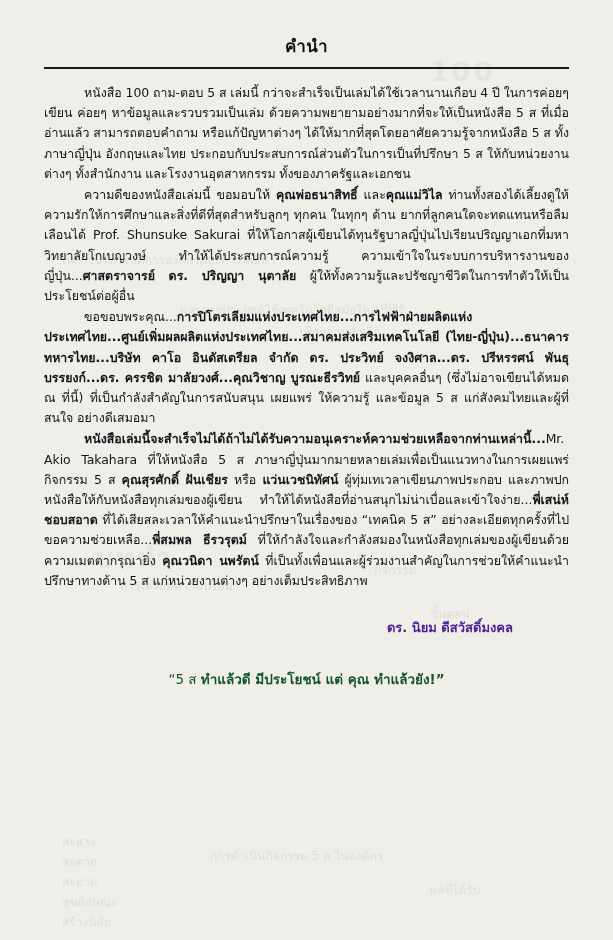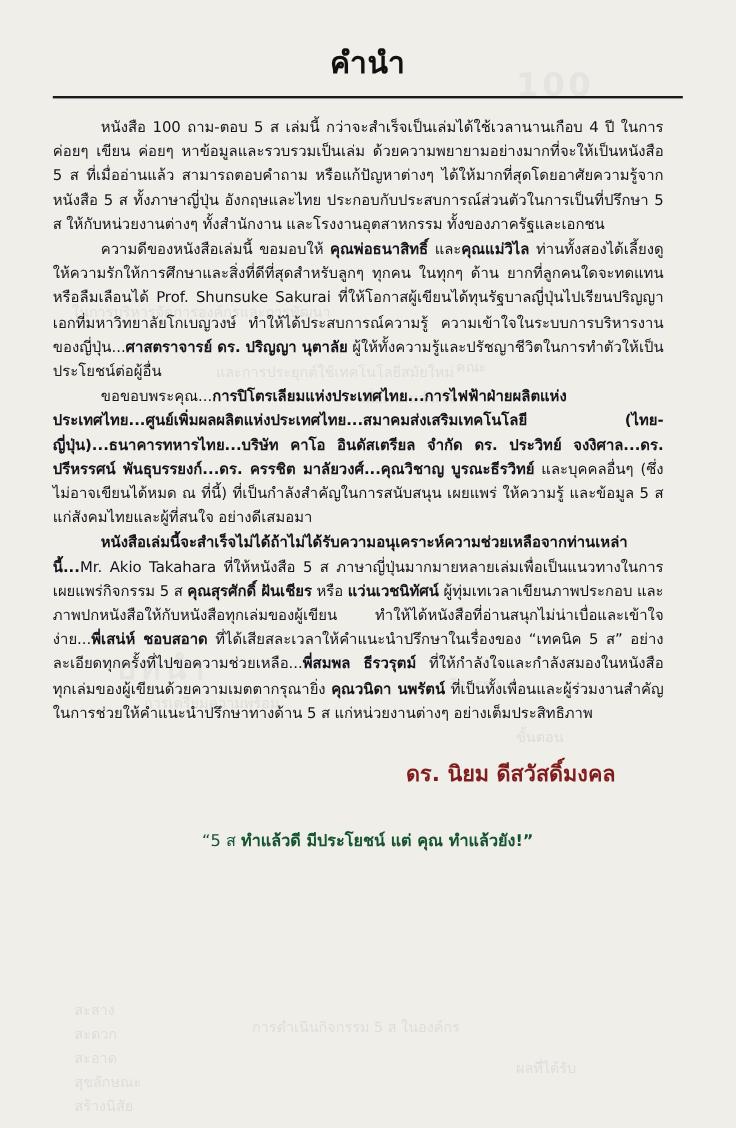--- a/index.html
+++ b/index.html
@@ -42,58 +42,58 @@
     font-weight: bold;
     opacity: 0.55;
   }
   .page-inner {
     position: relative;
     z-index: 3;
     padding: 26px 44px 0 44px;
   }
   .doc-title {
     text-align: center;
-    font-size: 25px;
+    font-size: 17px;
     font-weight: bold;
     color: #111;
     letter-spacing: 0.5px;
     margin: 6px 0 8px 0;
     font-family: "DejaVu Sans", sans-serif;
   }
   .rule {
     height: 2px;
     background: #1a1a1a;
     margin: 2px 0 14px 0;
   }
   .body-text {
     font-size: 12.4px;
     line-height: 20.2px;
     color: #14141a;
     text-align: justify;
     text-justify: inter-word;
     word-spacing: -0.2px;
   }
   .para {
-    margin: 0 16px 1px 0;
+    margin: 0 0 1px 0;
     text-indent: 0;
   }
   .indent {
     display: inline-block;
     width: 40px;
   }
   .b {
     font-weight: bold;
   }
   .sign {
     text-align: right;
     font-weight: bold;
-    font-size: 18px;
+    font-size: 13px;
     margin-top: 26px;
     padding-right: 56px;
-    color: #7f1d1d;
+    color: #4c1d95;
   }
   .motto {
     text-align: center;
     font-size: 13.5px;
     margin-top: 30px;
     color: #14532d;
   }
   .motto .b {
     font-weight: bold;
   }

